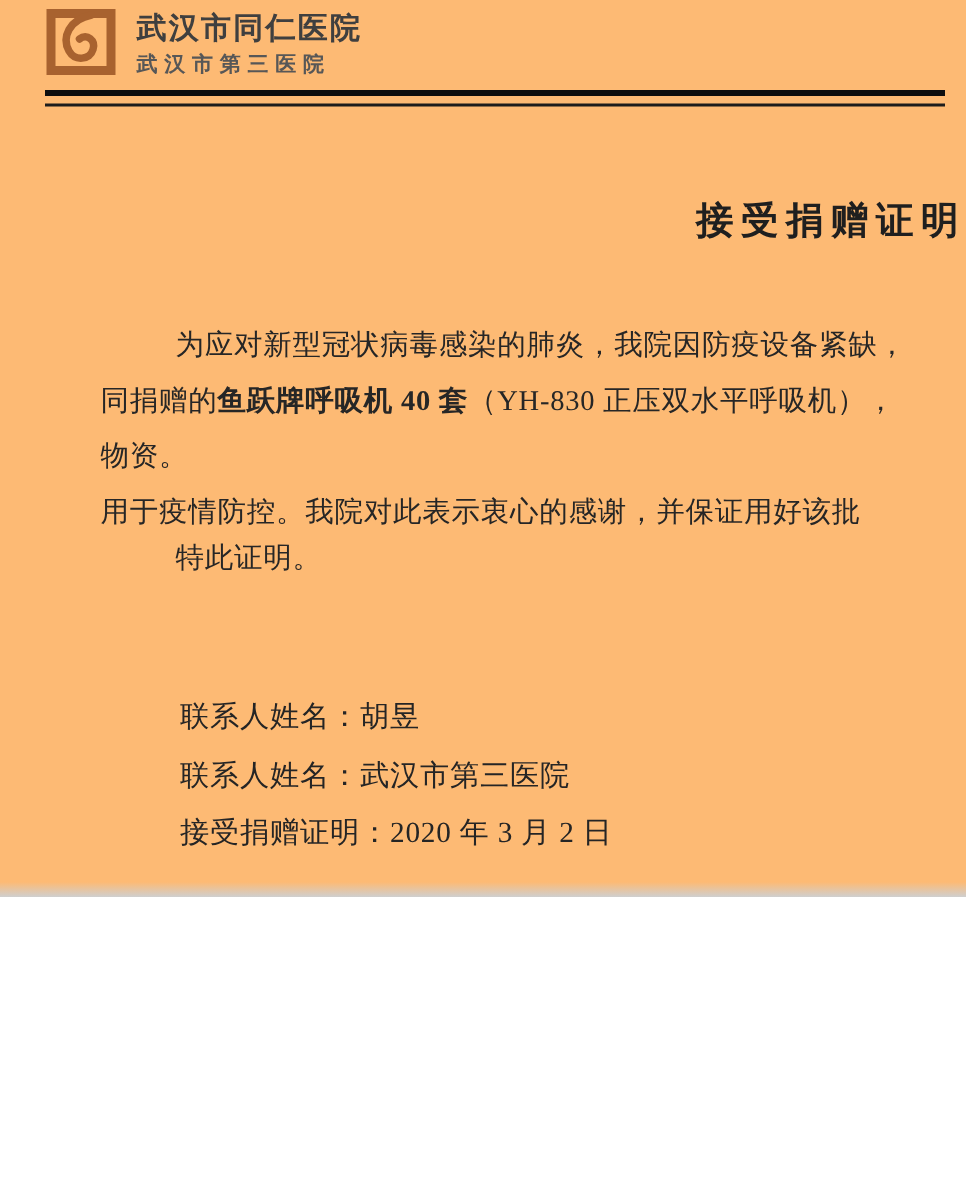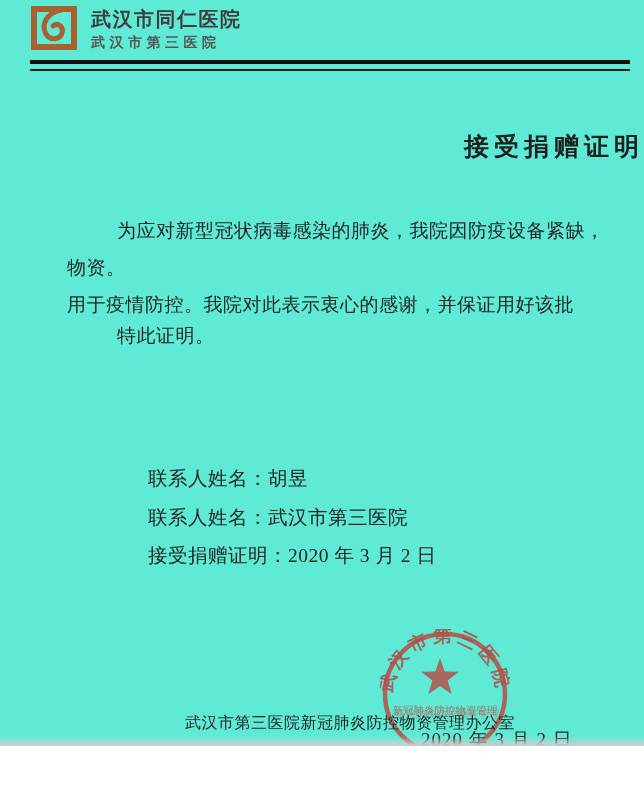--- a/index.html
+++ b/index.html
@@ -1,19 +1,19 @@
 <!DOCTYPE html>
 <html><head>
 <meta charset="utf-8">
 <style>
   html,body{margin:0;padding:0;background:#ffffff;}
   .page{
     position:relative;
-    width:644px;height:746px;
-    background:#5eead4;
+    width:644px;height:598px;
+    background:#fdba74;
     overflow:hidden;
     font-family:"Liberation Serif", serif;
     color:#242424;
   }
   
   .logo{position:absolute;left:28px;top:4px;width:52px;height:48px;}
   .hospital-names{position:absolute;left:91px;top:7px;font-family:"Liberation Sans", sans-serif;}
   .hospital-primary{font-size:20px;font-weight:700;color:#3f3f3f;letter-spacing:1.5px;line-height:24px;}
   .hospital-secondary{font-size:14px;font-weight:600;color:#575757;letter-spacing:4.5px;line-height:18px;margin-top:2px;}
   .divider{
@@ -32,21 +32,21 @@
   }
   .body-text .line{white-space:nowrap;}
   .indent{text-indent:50px;}
   .bold-seg{font-weight:bold;}
   .closing{margin-top:-6px;}
   
   .contacts{
     position:absolute;left:120px;top:460px;z-index:2;
     font-size:19.5px;line-height:38.5px;color:#252525;letter-spacing:0.5px;
   }
-  .contact-row{white-space:nowrap;margin-left:28px;}
+  .contact-row{white-space:nowrap;}
   
   .sign-office{
     position:absolute;left:185px;top:700px;z-index:2;
     font-size:16px;letter-spacing:0.5px;color:#262626;white-space:nowrap;margin-top:13px;
   }
   .sign-date{
     position:absolute;left:421px;top:727px;z-index:2;
     font-size:19px;letter-spacing:1px;color:#262626;white-space:nowrap;
   }
   
@@ -76,20 +76,21 @@
     <div class="hospital-primary">武汉市同仁医院</div>
     <div class="hospital-secondary">武汉市第三医院</div>
   </div>
 
   <div class="divider"></div>
 
   <h1 class="doc-title">接受捐赠证明</h1>
 
   <div class="body-text">
     <div class="line indent">为应对新型冠状病毒感染的肺炎，我院因防疫设备紧缺，</div>
+    <div class="line"><span>同捐赠的</span><span class="bold-seg">鱼跃牌呼吸机 40 套</span><span>（YH-830 正压双水平呼吸机），</span></div>
     <div class="line">物资。</div>
     <div class="line">用于疫情防控。我院对此表示衷心的感谢，并保证用好该批</div>
     <div class="line indent closing">特此证明。</div>
   </div>
 
   <div class="contacts">
     <div class="contact-row"><span>联系人姓名：</span><span>胡昱</span></div>
     <div class="contact-row"><span>联系人姓名：</span><span>武汉市第三医院</span></div>
     <div class="contact-row"><span>接受捐赠证明：</span><span>2020 年 3 月 2 日</span></div>
   </div>

